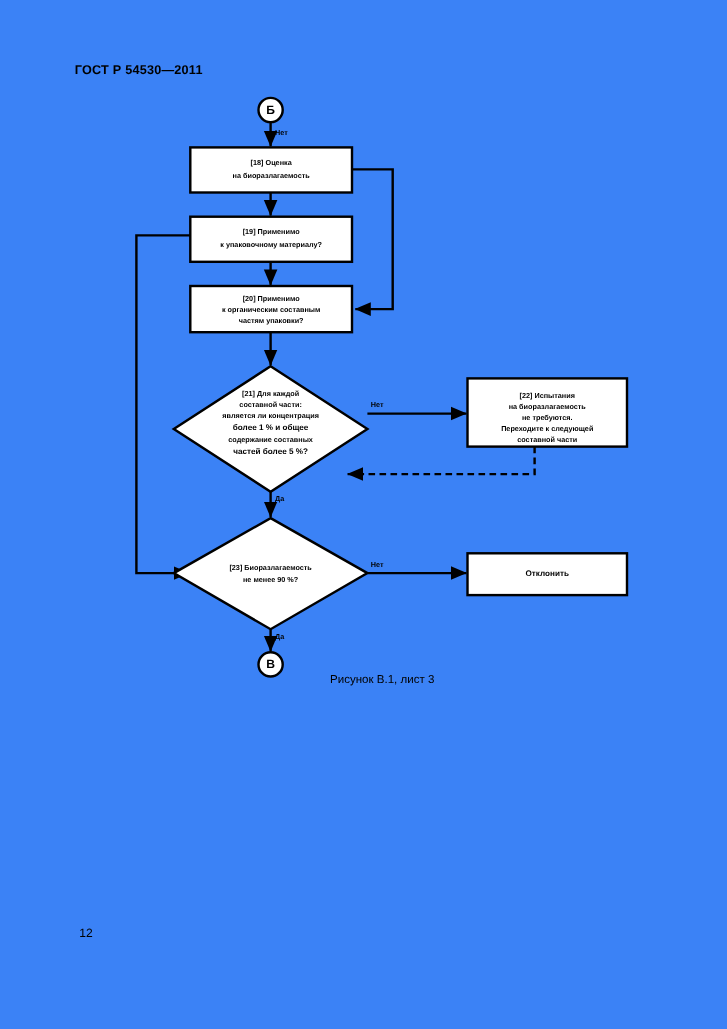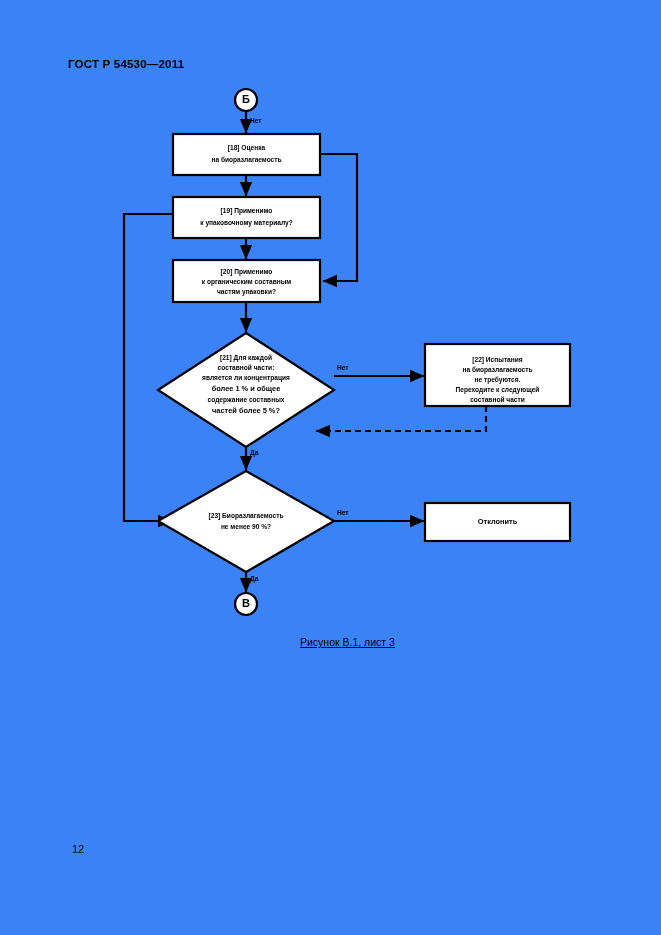--- a/index.html
+++ b/index.html
@@ -29,24 +29,23 @@
   }
   .page-number {
     position: absolute;
     left: 72px;
     top: 843px;
     font-size: 11px;
   }
   .figure-caption {
     position: absolute;
     left: 300px;
-    top: 636px;
+    top: 612px;
     font-size: 10.5px;
     white-space: nowrap;
-    text-decoration: underline;
   }
   
   #flow {
     position: absolute;
     left: 0;
     top: 0;
     width: 661px;
     height: 935px;
   }
   .node-text {

